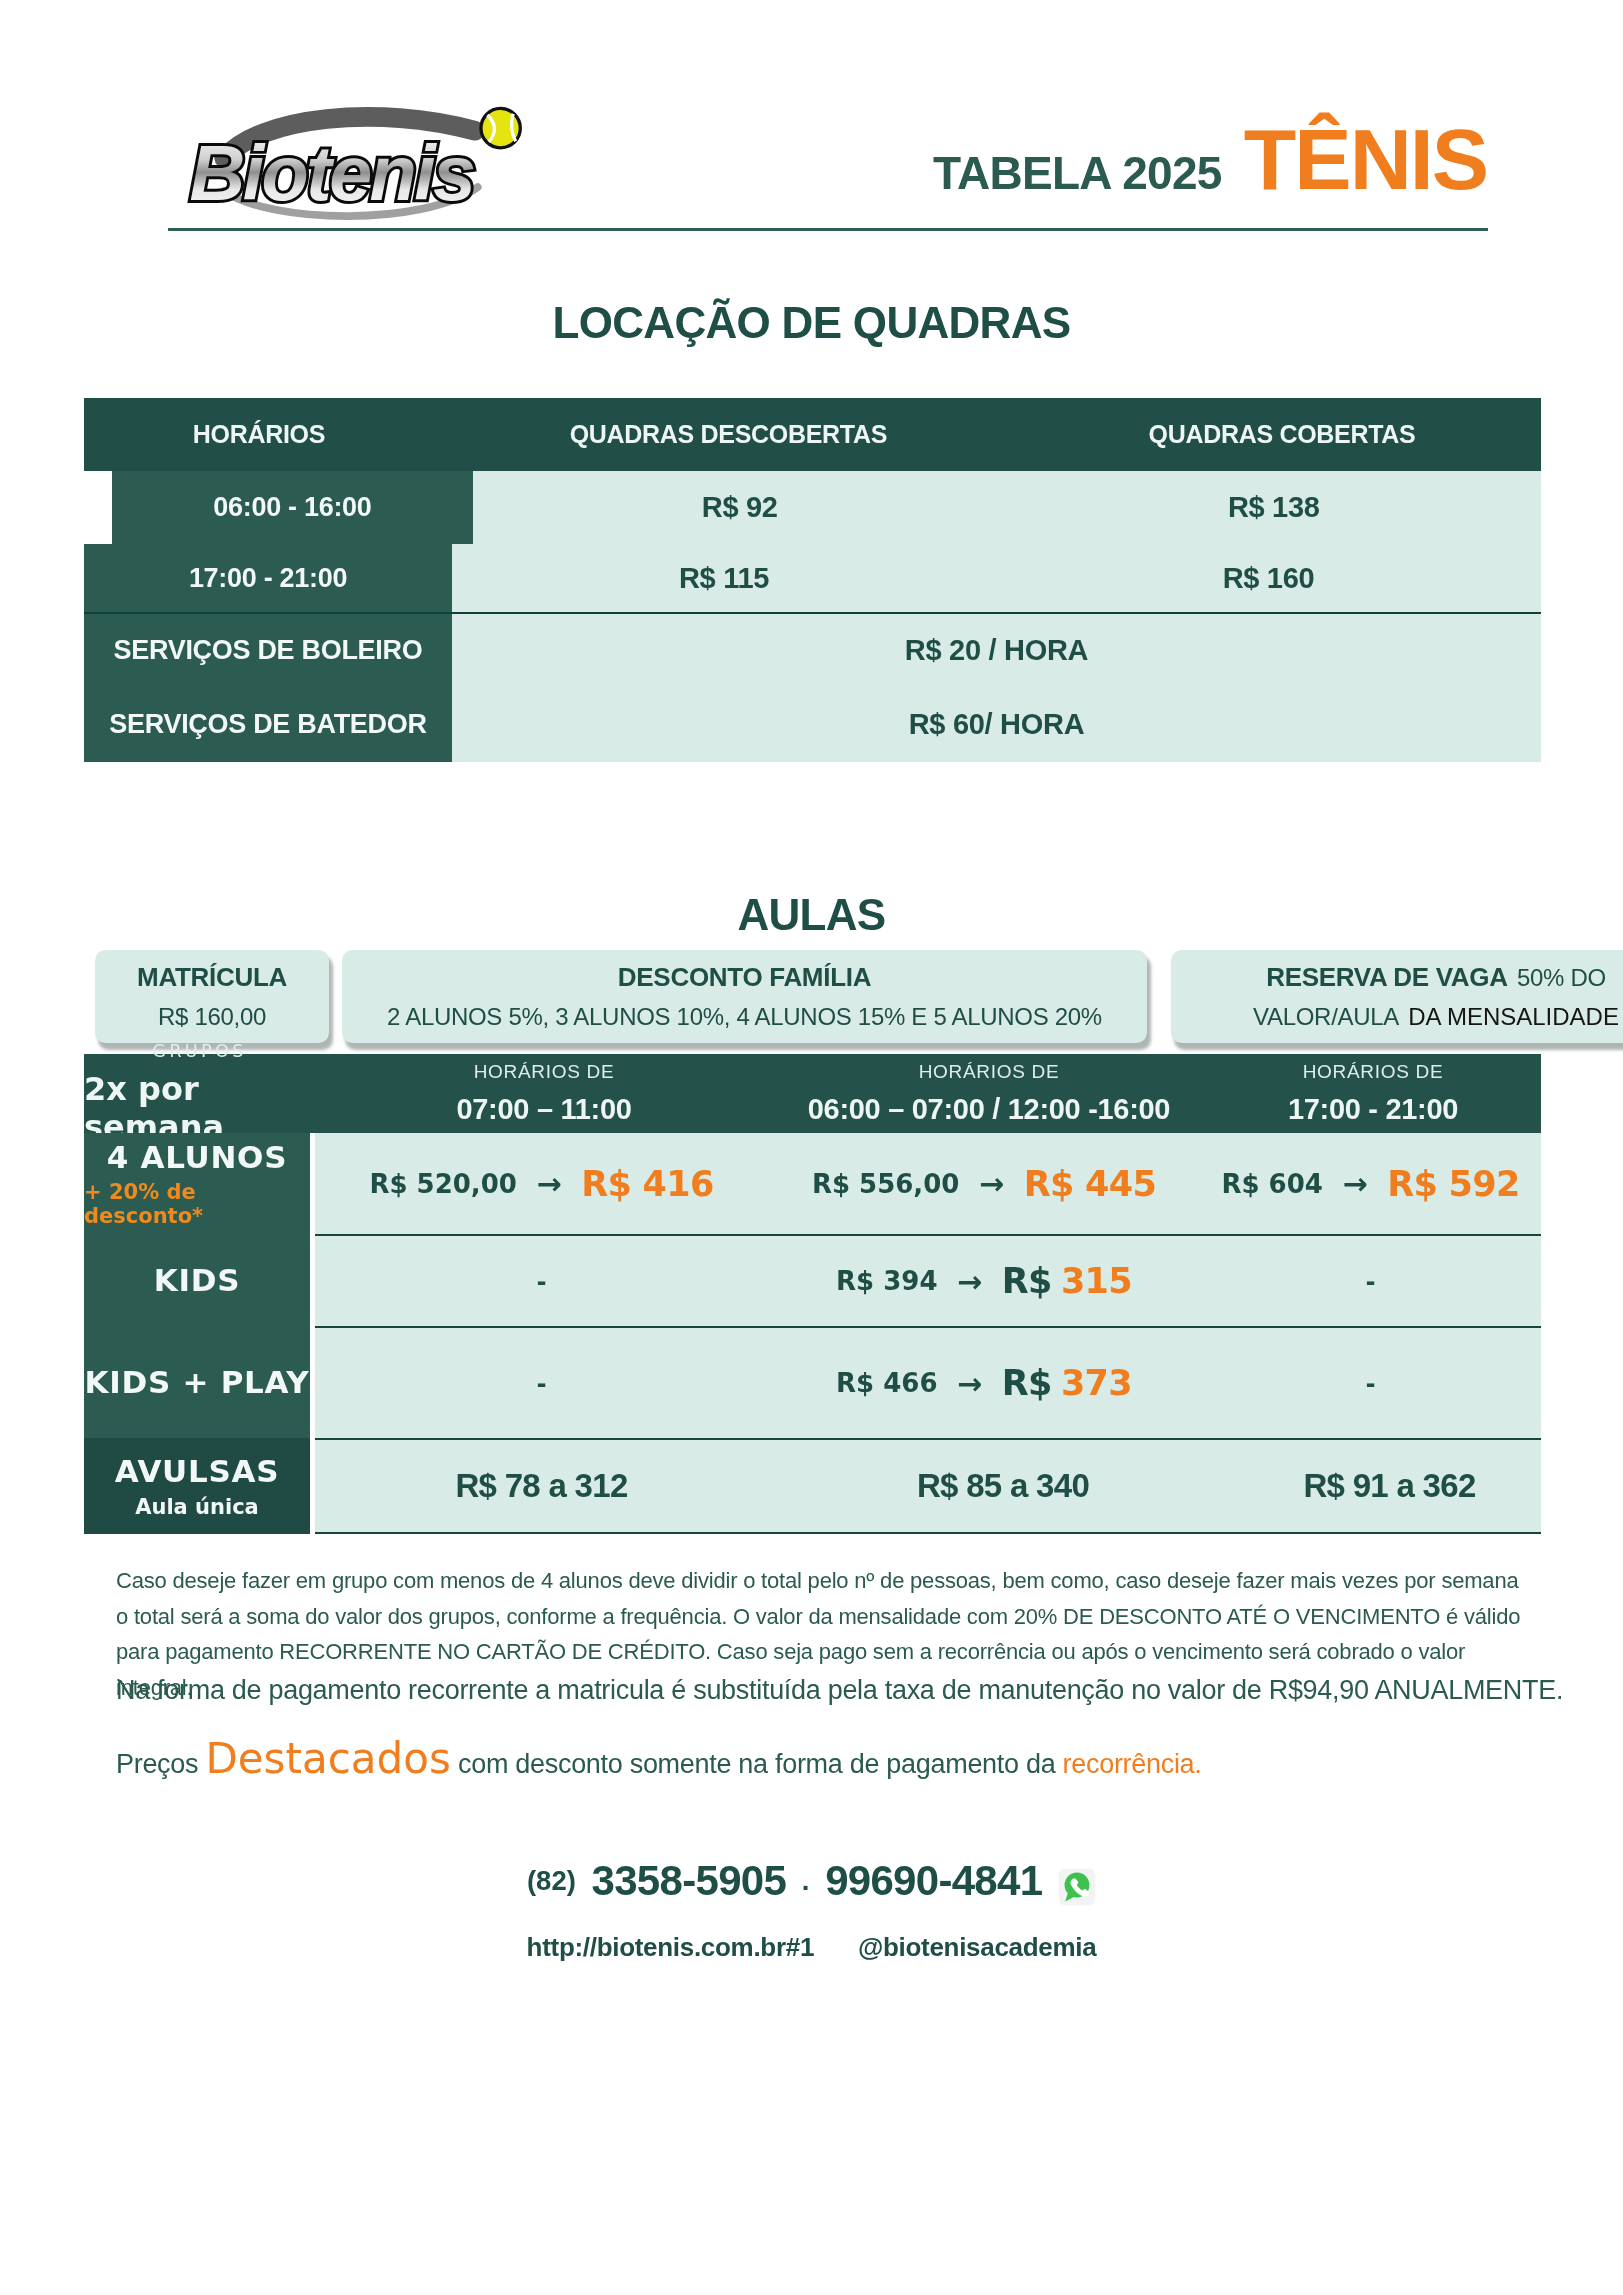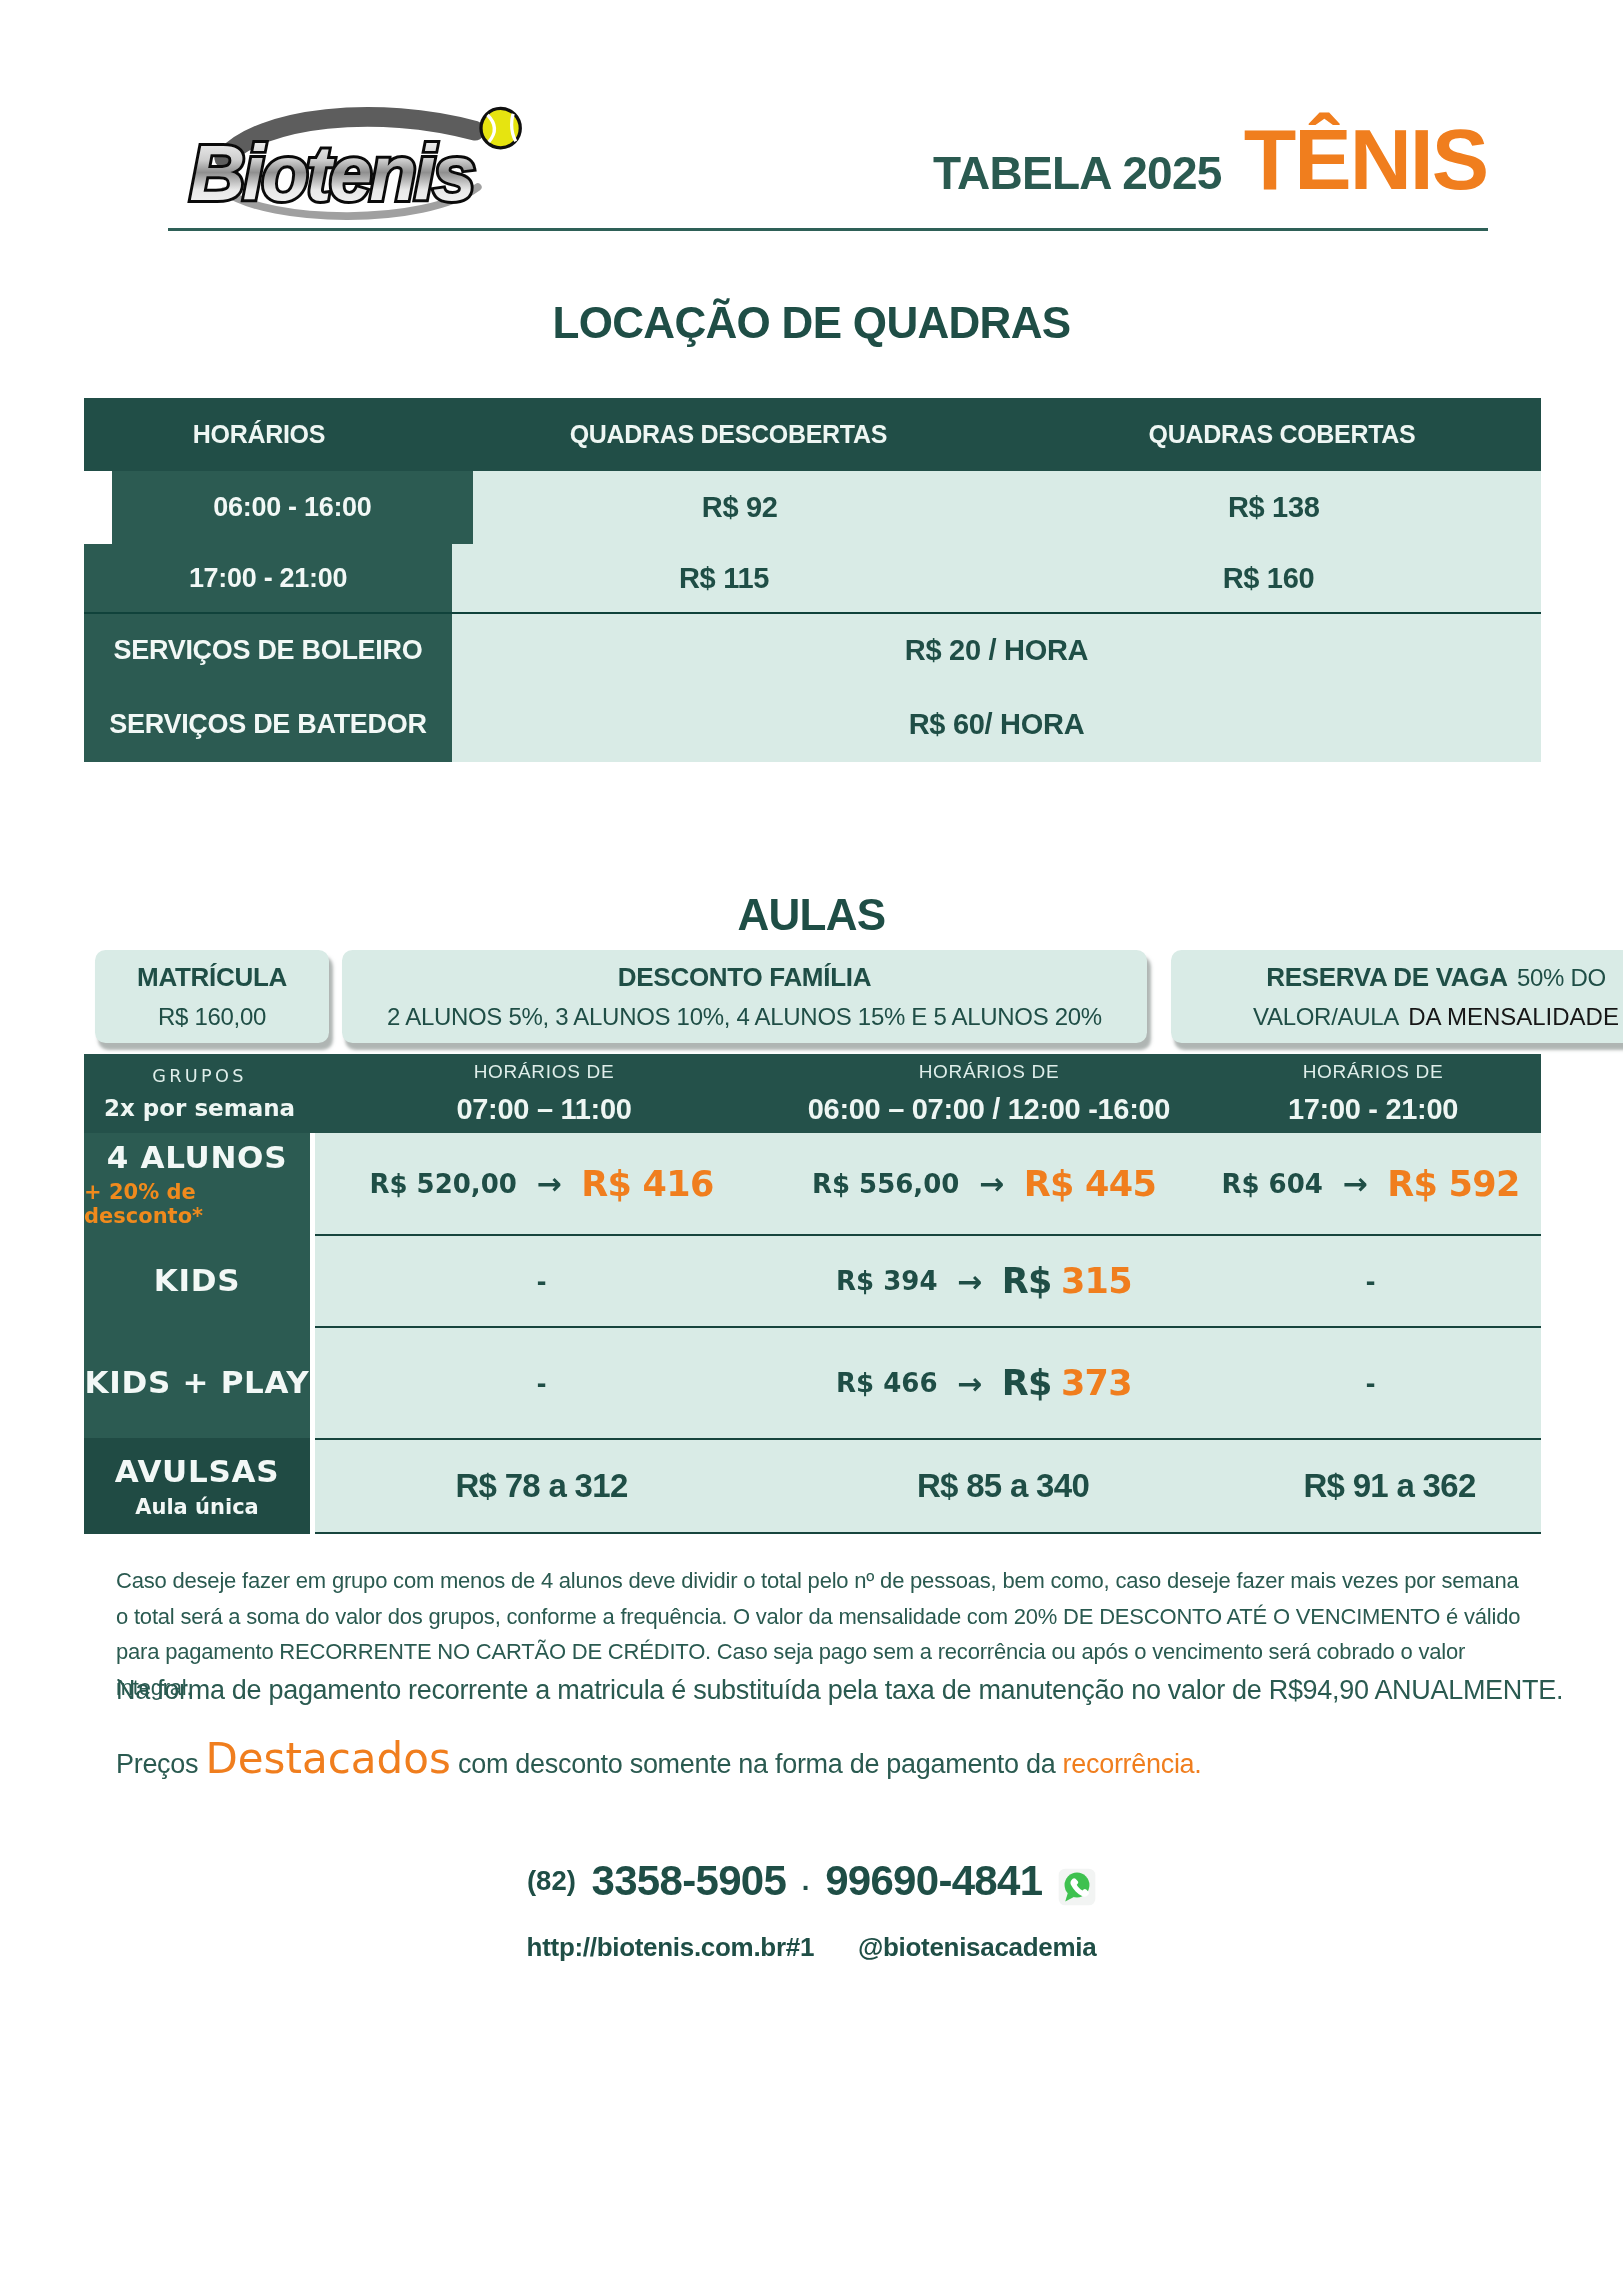--- a/index.html
+++ b/index.html
@@ -45,21 +45,21 @@
   .ib-dark{color:#161616;font-size:24px;}
 
   
   .tbl2{position:absolute;left:84px;top:1054px;width:1457px;}
   .t2-header{display:flex;height:79px;background:#24514A;color:#eef6f3;}
   .t2-hc{display:flex;flex-direction:column;align-items:center;justify-content:center;gap:9.2px;}
   .t2-h1{width:231px;} .t2-h2{width:458px;} .t2-h3{width:432px;} .t2-h4{flex:1;}
   .h-small{font-size:19px;letter-spacing:0.7px;color:#dfeeea;}
   .h-grupos{letter-spacing:3.3px;font-family:"DejaVu Sans",sans-serif;font-size:17.7px;}
   .h-big{font-size:29px;font-weight:bold;letter-spacing:-0.3px;}
-  .h-semana{font-family:"DejaVu Sans",sans-serif;font-size:23px;font-weight:bold;}
+  .h-semana{font-family:"DejaVu Sans",sans-serif;font-size:32px;font-weight:bold;}
 
   .t2-row{display:flex;}
   .t2-rA{height:101px;} .t2-rB{height:92px;} .t2-rC{height:112px;} .t2-rD{height:96px;}
   .t2-label{width:226px;border-right:5.2px solid #ffffff;background:#2C5B52;color:#f2f8f6;
             display:flex;flex-direction:column;align-items:center;justify-content:center;gap:5.2px;
             font-family:"DejaVu Sans",sans-serif;}
   .t2-label.dark{background:#204B44;}
   .lbl-main{font-size:31px;font-weight:bold;letter-spacing:0.7px;}
   .lbl-sub{font-size:21px;font-weight:bold;}
   .lbl-sub.orange{color:#F08A1D;}

